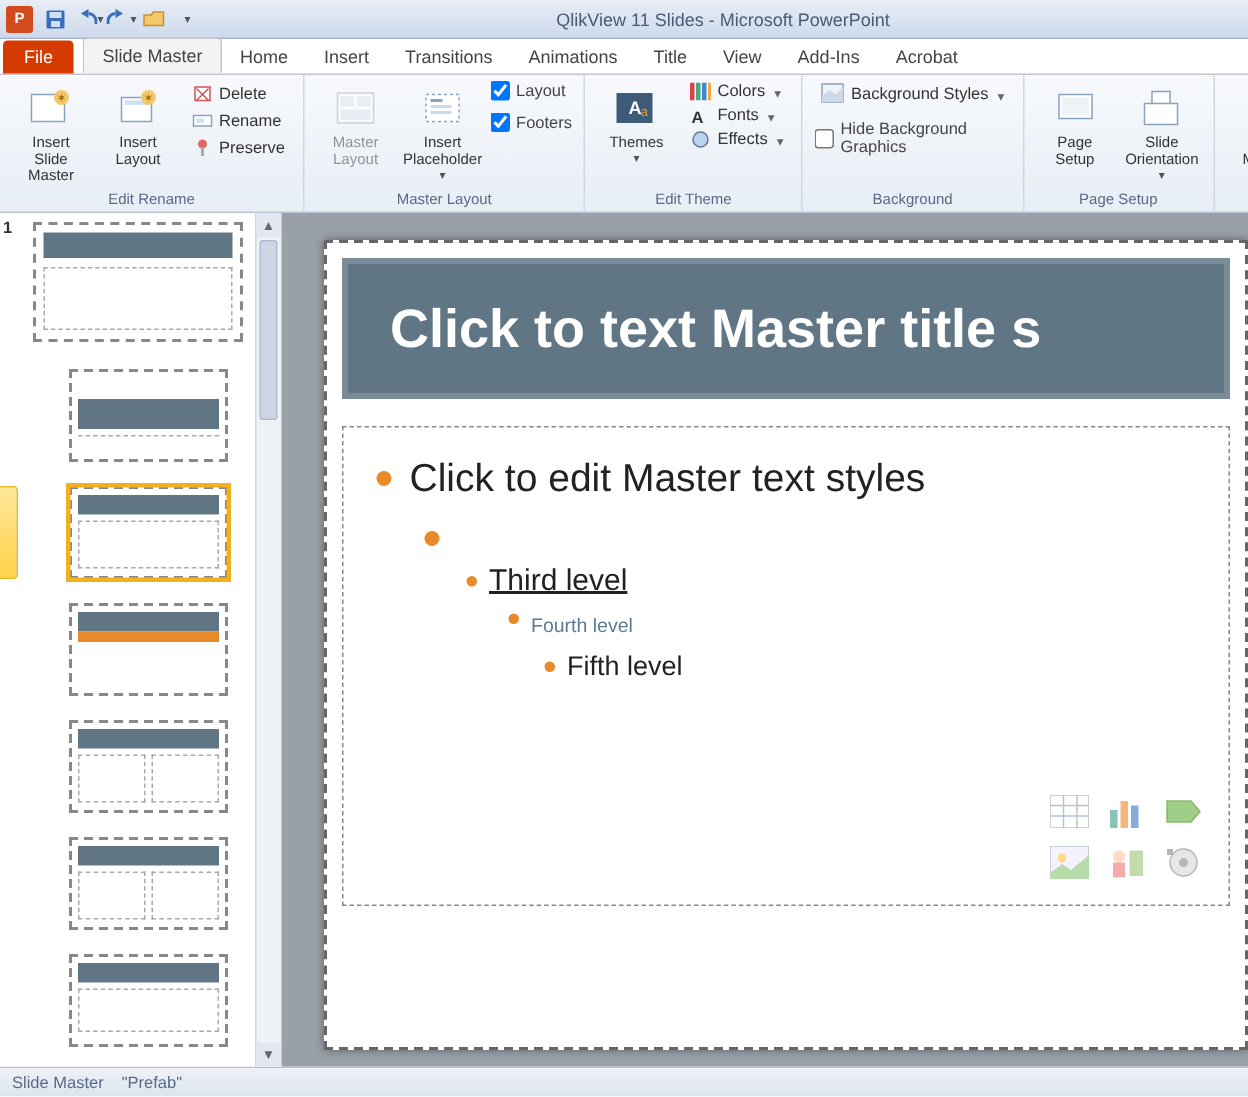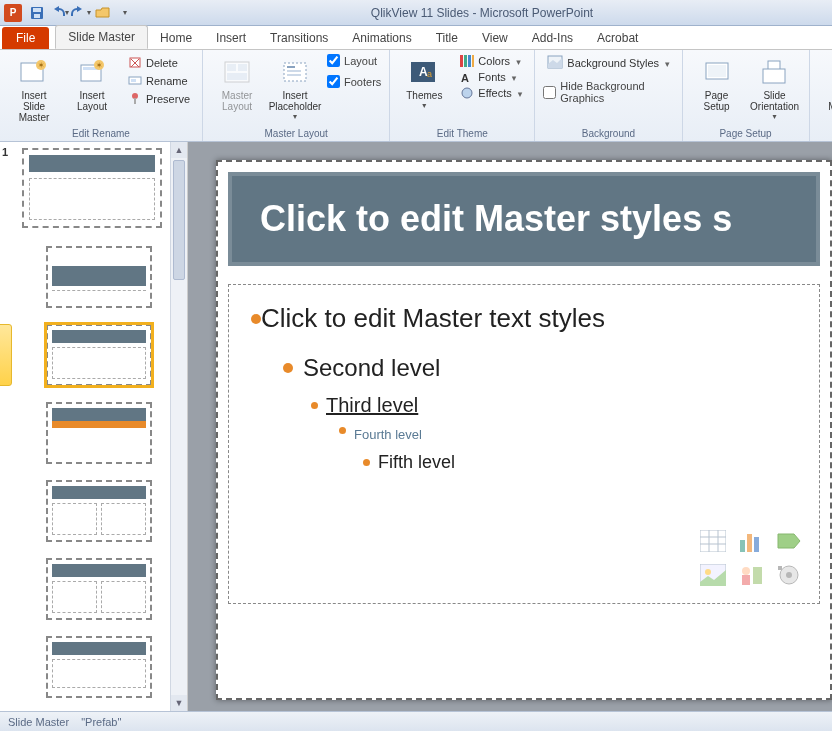--- a/index.html
+++ b/index.html
@@ -46,21 +46,21 @@
 .numcol{position:absolute; left:-18px; top:0; font-size:11px; font-weight:bold; color:#333;}
 .th-titlebar{background:#617684;height:22%;margin:4% 4% 0 4%;}
 .th-body{border:1px dashed #aaa;margin:4%;height:56%;}
 .th-orange{background:#e88a2a;height:12%;margin:0 4%;}
 
 
 .canvaswrap{flex:1;background:#9aa0a8;display:flex;align-items:flex-start;justify-content:flex-start;overflow:hidden;padding:18px 0 0 28px;}
 .slide{background:#fff;width:620px;height:540px;box-shadow:0 0 6px rgba(0,0,0,.4);border:2px dashed #666;position:relative;padding:10px;}
 .titleph{background:#617684;border:4px solid #7a8c98;color:#fff;padding:22px 28px;font-size:36px;font-weight:bold;font-family:Arial,sans-serif;}
 .contentph{border:1px dashed #888;margin-top:18px;padding:18px 22px;height:320px;position:relative;}
-.b1{font-size:26px;color:#222;display:flex;align-items:center;gap:0;margin-bottom:20px;}
+.b1{font-size:26px;color:#222;display:flex;align-items:center;gap:12px;margin-bottom:20px;}
 .b2{font-size:24px;color:#222;margin-left:32px;display:flex;align-items:center;gap:10px;margin-bottom:12px;}
 .b3{font-size:20px;color:#222;margin-left:60px;display:flex;align-items:center;gap:8px;margin-bottom:10px;text-decoration:underline;}
 .b4{font-size:13px;color:#5a7a94;margin-left:88px;display:flex;gap:8px;margin-bottom:10px;}
 .b5{font-size:18px;color:#222;margin-left:112px;display:flex;align-items:center;gap:8px;}
 .dot{width:10px;height:10px;background:#e88a2a;border-radius:50%;flex:none;}
 .dot.s{width:7px;height:7px;}
 .iconsgrid{position:absolute;right:14px;bottom:14px;display:grid;grid-template-columns:repeat(3,32px);grid-template-rows:repeat(2,28px);gap:6px;}
 .pico{width:32px;height:28px;display:flex;align-items:center;justify-content:center;opacity:.7;}
 
 
@@ -373,29 +373,28 @@
     </div>
     <div class="scrollbar">
       <div class="sarrow" style="top:0">▲</div>
       <div class="sthumb"></div>
       <div class="sarrow" style="bottom:0">▼</div>
     </div>
   </div>
 
   <div class="canvaswrap">
     <div class="slide">
-      <div class="titleph">Click to edit Master styles s</div>
+      <div class="titleph">Click to text Master title s</div>
       <div class="contentph">
         <div class="b1">
             <span class="dot"></span>
             <span>Click to edit Master text styles</span>
           </div>
         <div class="b2">
             <span class="dot"></span>
-            <span>Second level</span>
           </div>
         <div class="b3">
             <span class="dot s"></span>
             <span>Third level</span>
           </div>
         <div class="b4">
             <span class="dot s"></span>
             <span>Fourth level</span>
           </div>
         <div class="b5">

